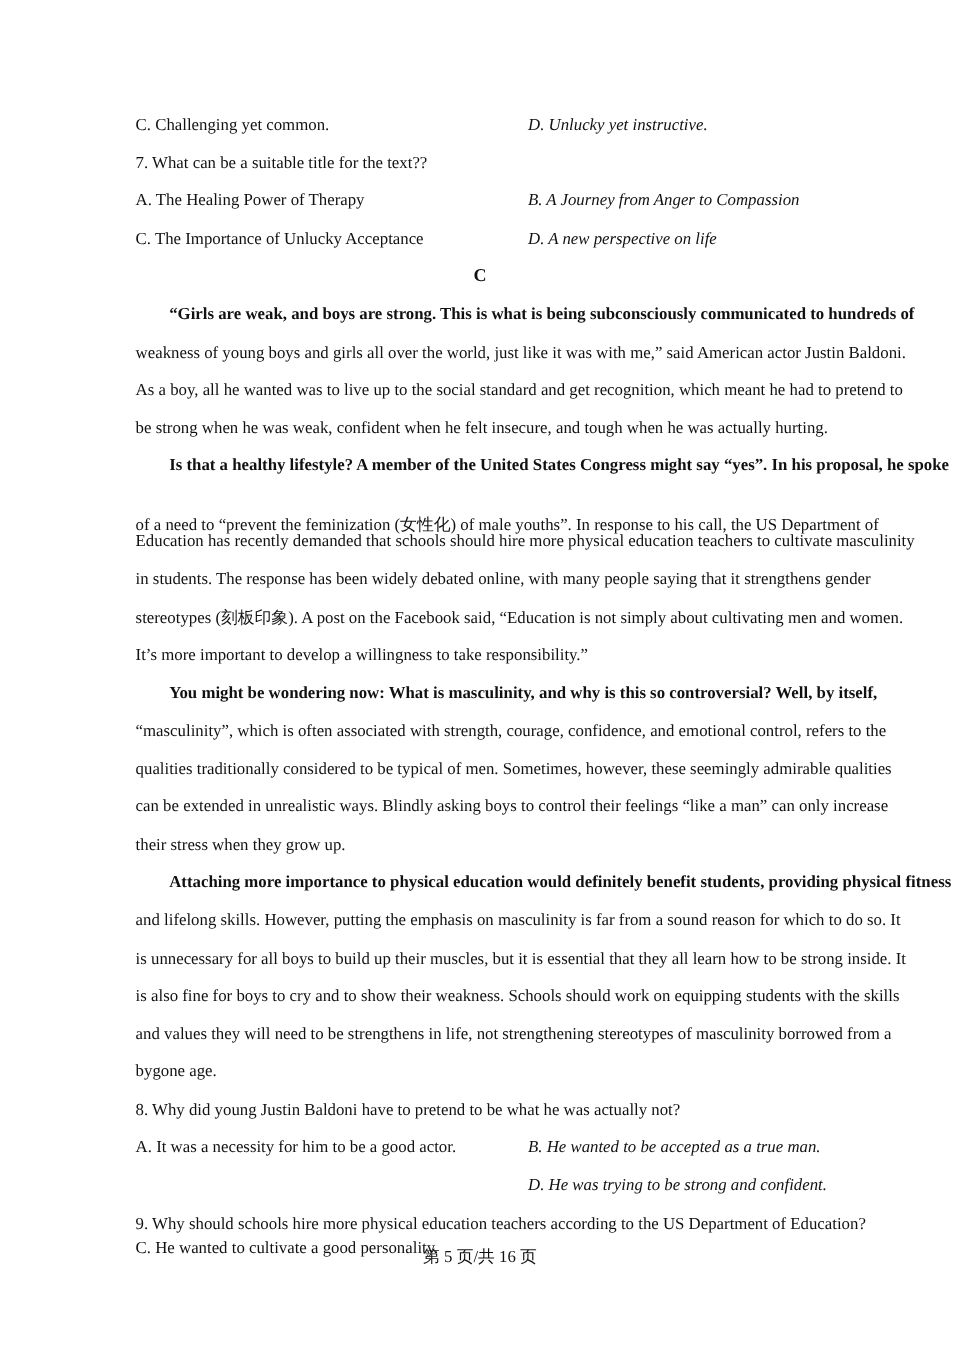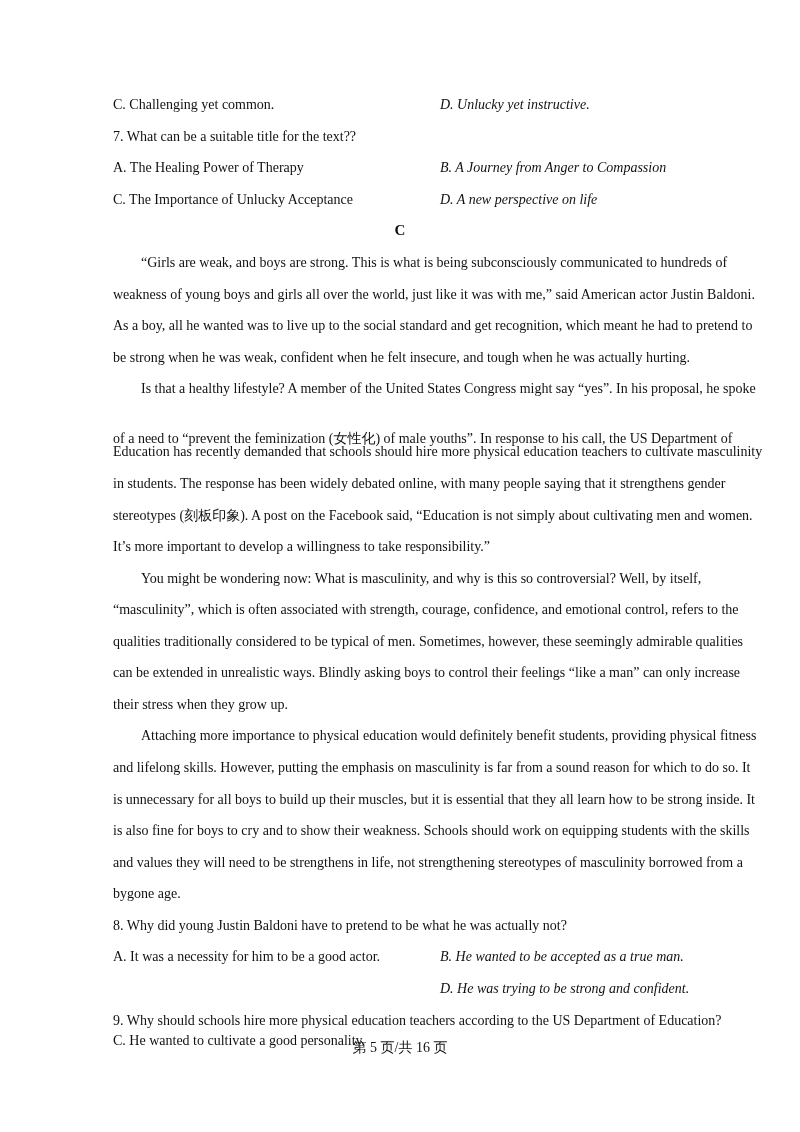--- a/index.html
+++ b/index.html
@@ -1,20 +1,20 @@
 <!DOCTYPE html>
 <html><head>
 <meta charset="utf-8">
 <style>
   html, body { margin: 0; padding: 0; background: #ffffff; }
   body { width: 800px; height: 1132px; position: relative; overflow: hidden;
          font-family: "Liberation Serif", "DejaVu Serif", serif; color: #111; }
   .line { position: absolute; left: 73px; font-size: 14px; line-height: 16px; white-space: nowrap; margin-left: 40px; }
   .col2 { left: 400px; font-style: italic; }
-  .indent { left: 101px; }
+  .indent { left: 101px; font-weight: bold; }
   .section { position: absolute; left: 0; width: 800px; text-align: center; font-weight: bold; font-size: 15px; }
   .footer { position: absolute; left: 0; width: 800px; text-align: center; font-size: 14px; }
 </style>
 </head>
 <body>
 
 <div class="line" style="top:97px">C. Challenging yet common.</div>
 <div class="line col2" style="top:97px">D. Unlucky yet instructive.</div>
 
 <div class="line" style="top:129px">7. What can be a suitable title for the text??</div>

